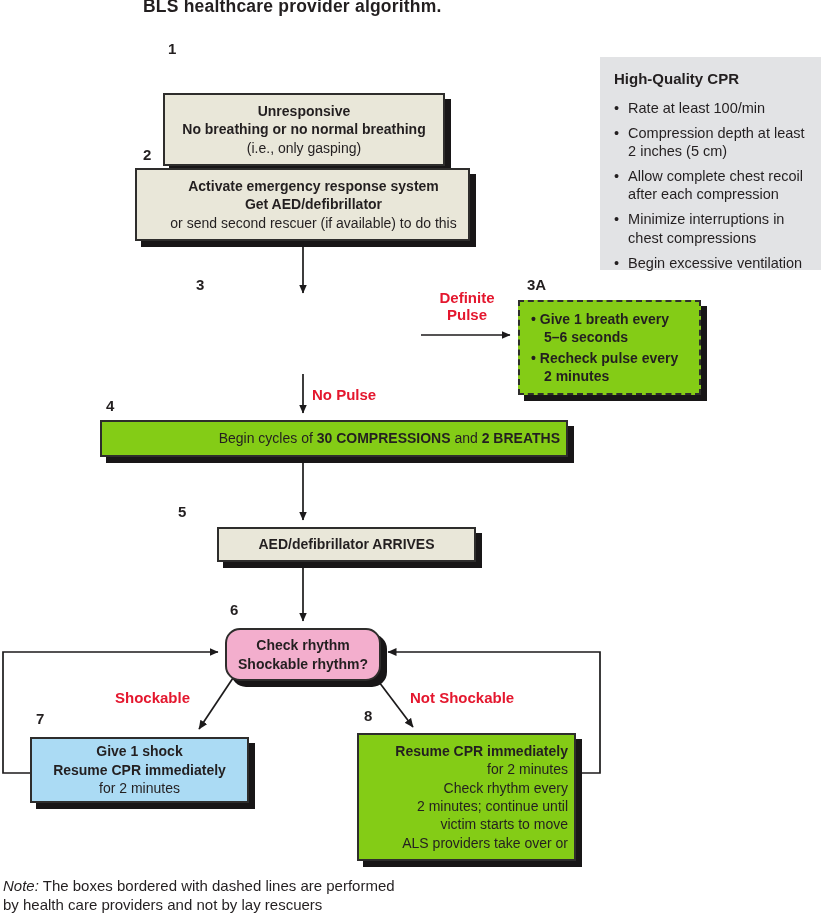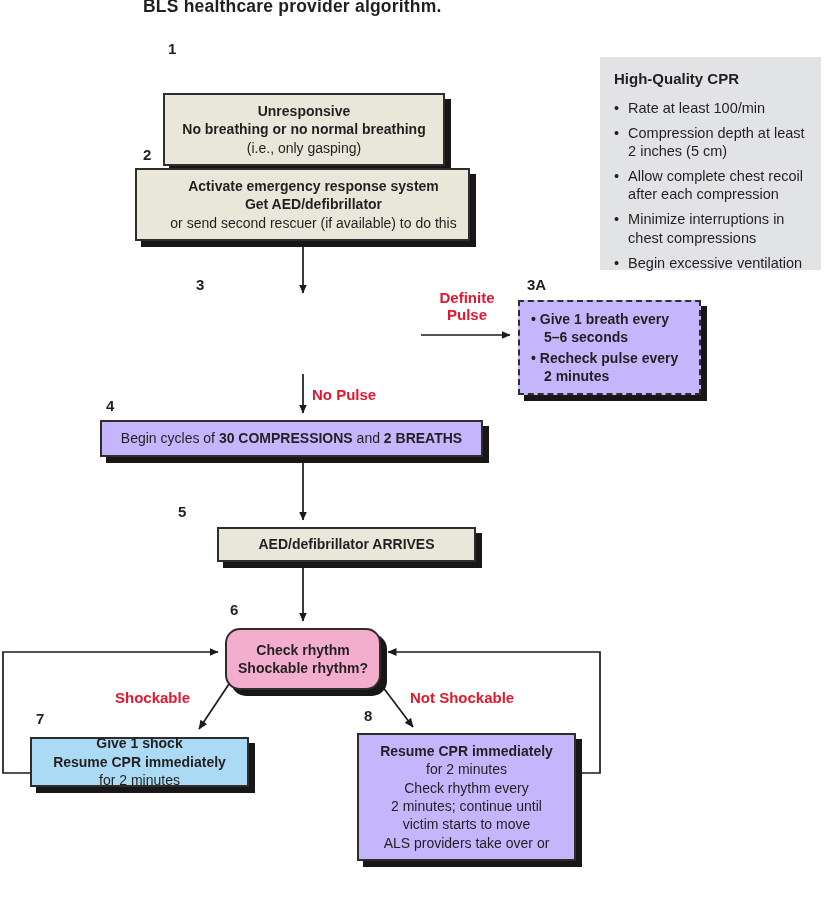--- a/index.html
+++ b/index.html
@@ -7,21 +7,21 @@
           font-family:"Liberation Sans", sans-serif;color:#231f20;}
   .title{position:absolute;left:143px;top:-4px;font-size:17.5px;font-weight:bold;letter-spacing:.2px;}
   svg.connectors{position:absolute;left:0;top:0;pointer-events:none;}
   .box{position:absolute;box-sizing:border-box;border:2px solid #2e2d2c;
        box-shadow:6px 6px 0 #181617;background:#e9e7d9;
        display:flex;flex-direction:column;justify-content:center;
        text-align:center;font-size:14px;line-height:1.32;padding:4px 6px;}
   .rounded{border-radius:18px;}
   .dashed{border-style:dashed;}
   .pink{background:#f3aecd;}
-  .green{background:#c4b5fd;}
+  .green{background:#84cc16;align-items:flex-end;}
   .blue{background:#abdbf4;}
   .bold{font-weight:bold;}
   .stepnum{position:absolute;font-size:15px;font-weight:bold;}
   .redlabel{position:absolute;color:#e4172e;font-weight:bold;font-size:15px;line-height:1.15;}
   .bullets{text-align:left;}
   .bullet-item{padding-left:13px;text-indent:-13px;font-weight:bold;margin:1px 0;}
   .panel{position:absolute;left:600px;top:57px;width:221px;height:213px;box-sizing:border-box;
          background:#e2e3e5;padding:13px 14px;font-size:14.5px;line-height:1.25;}
   .panel-title{font-weight:bold;font-size:15px;margin-bottom:10px;}
   .panel-item{display:flex;margin-bottom:7px;}
@@ -78,36 +78,36 @@
     <div class="bold">Get AED/defibrillator</div>
     <div>or send second rescuer (if available) to do this</div>
   </div>
 
 
   <div class="box green dashed bullets" style="left:518px;top:300px;width:183px;height:95px;padding:8px 11px;">
     <div class="bullet-item">• Give 1 breath every 5–6 seconds</div>
     <div class="bullet-item">• Recheck pulse every 2 minutes</div>
   </div>
 
-  <div class="box green" style="left:100px;top:420px;width:383px;height:37px;">
+  <div class="box green" style="left:100px;top:420px;width:468px;height:37px;">
     <div>
       <span>Begin cycles of </span><span class="bold">30 COMPRESSIONS</span><span> and </span><span class="bold">2 BREATHS</span>
     </div>
   </div>
 
   <div class="box" style="left:172px;top:527px;width:259px;height:35px;margin-left:45px;">
     <div class="bold">AED/defibrillator ARRIVES</div>
   </div>
 
-  <div class="box pink rounded" style="left:225px;top:628px;width:156px;height:62px;border-radius:15px;">
+  <div class="box pink rounded" style="left:225px;top:628px;width:156px;height:53px;border-radius:15px;">
     <div class="bold">Check rhythm</div>
     <div class="bold">Shockable rhythm?</div>
   </div>
 
-  <div class="box blue" style="left:30px;top:737px;width:219px;height:50px;">
+  <div class="box blue" style="left:30px;top:737px;width:219px;height:66px;">
     <div class="bold">Give 1 shock</div>
     <div class="bold">Resume CPR immediately</div>
     <div>for 2 minutes</div>
   </div>
 
   <div class="box green" style="left:357px;top:733px;width:219px;height:128px;">
     <div class="bold">Resume CPR immediately</div>
     <div>for 2 minutes</div>
     <div>Check rhythm every</div>
     <div>2 minutes; continue until</div>
@@ -137,15 +137,18 @@
     <div class="panel-item">
       <span class="dot">•</span>
       <span>Minimize interruptions in chest compressions</span>
     </div>
     <div class="panel-item">
       <span class="dot">•</span>
       <span>Begin excessive ventilation</span>
     </div>
   </div>
 
+  <div class="footnote">
+    <span class="ital">Note:</span><span> The boxes bordered with dashed lines are performed by health care providers and not by lay rescuers</span>
+  </div>
   <div class="copyright">© 2010 American Heart Association</div>
 
 </div>
 
 </body></html>

